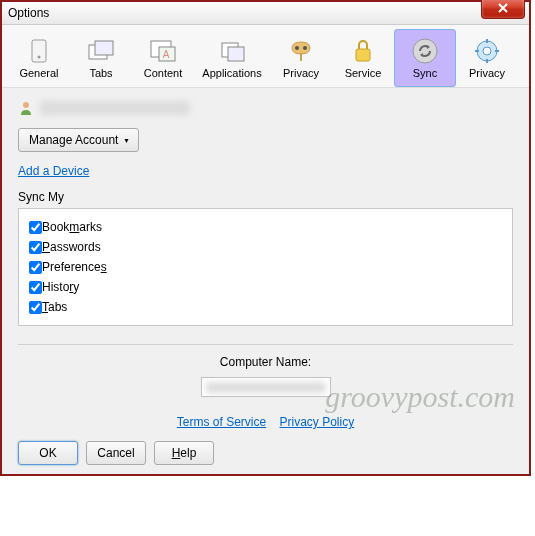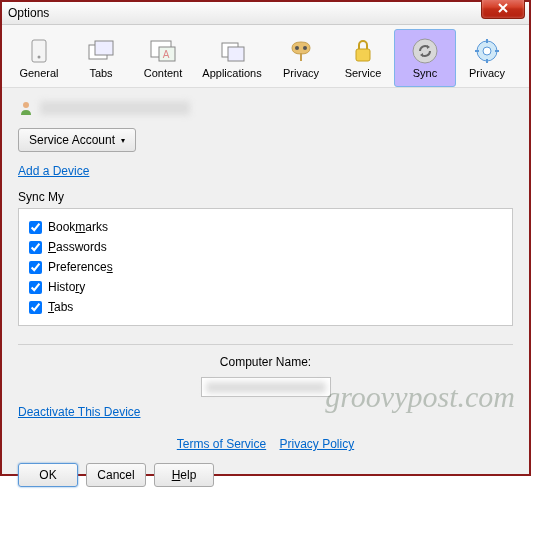--- a/index.html
+++ b/index.html
@@ -139,21 +139,20 @@
     margin: 12px 0 4px 0;
   }
   .sync-box {
     border: 1px solid #c8c8c8;
     background: #fff;
     padding: 8px 10px;
   }
   .check-row {
     display: flex;
     align-items: center;
-    gap: 6px;
     padding: 3px 0;
     font-size: 12px;
   }
   .check-row input[type=checkbox] {
     width: 13px;
     height: 13px;
     margin: 0;
   }
   .divider {
     border: none;
@@ -299,21 +298,21 @@
   <div class="content">
     <div class="user-row">
       <svg class="user-icon" width="16" height="16" viewBox="0 0 16 16">
           <circle cx="8" cy="5" r="3" fill="#e8b080"></circle>
           <path d="M3 15 Q3 10 8 10 Q13 10 13 15 Z" fill="#6aa84f"></path>
         </svg>
       <span class="blur"></span>
     </div>
 
     <button class="btn manage-btn">
-      <span>Service Account</span>
+      <span>Manage Account</span>
       <span class="dropdown-arrow">▾</span>
     </button>
 
     <div><span class="link">Add a Device</span></div>
 
     <div class="section-label">Sync My</div>
     <div class="sync-box">
       <label class="check-row">
         <input type="checkbox" checked="" style="">
         <span>Book<u class="accesskey">m</u>arks</span>
@@ -338,21 +337,20 @@
 
     <hr class="divider">
 
     <div class="cn-row">
       <span>Computer Name:</span>
       <div class="cn-input">
         <span class="blur"></span>
       </div>
     </div>
 
-    <div><span class="link">Deactivate This Device</span></div>
 
     <div class="links-row">
       <span class="link">Terms of Service</span>
       &nbsp;&nbsp;
       <span class="link">Privacy Policy</span>
     </div>
 
     <div class="button-row">
       <button class="btn default">OK</button>
       <button class="btn">Cancel</button>

